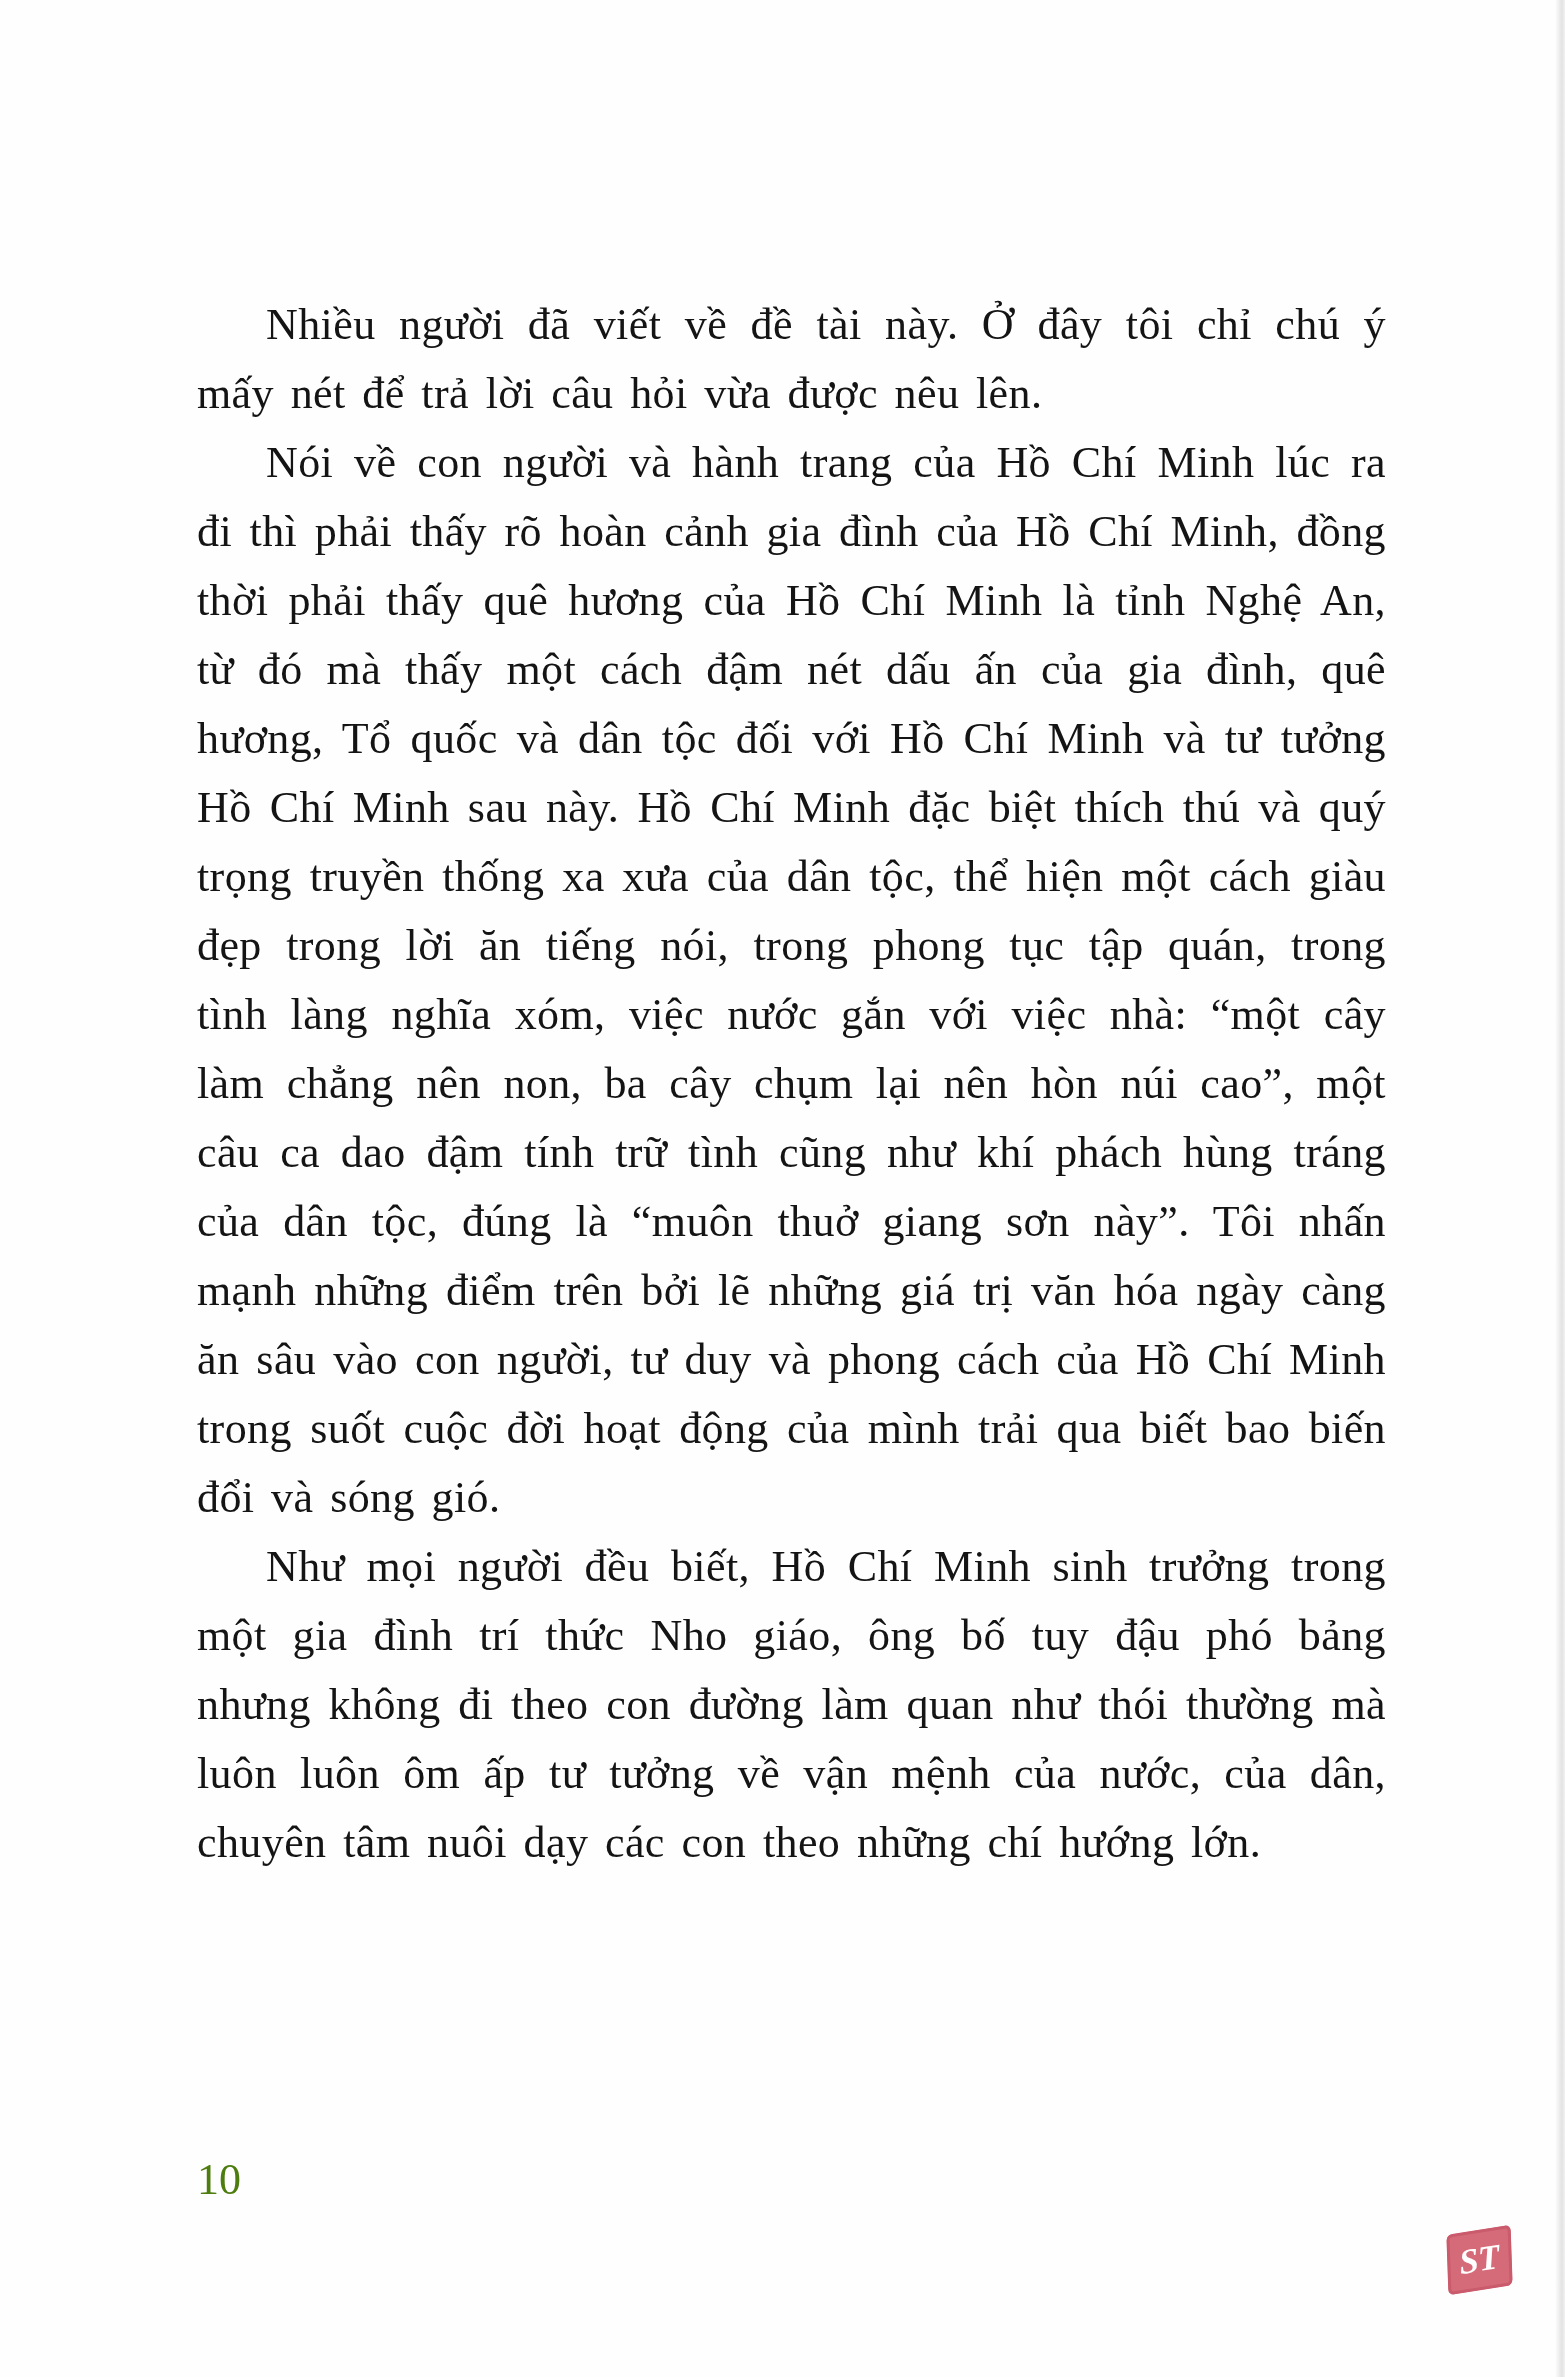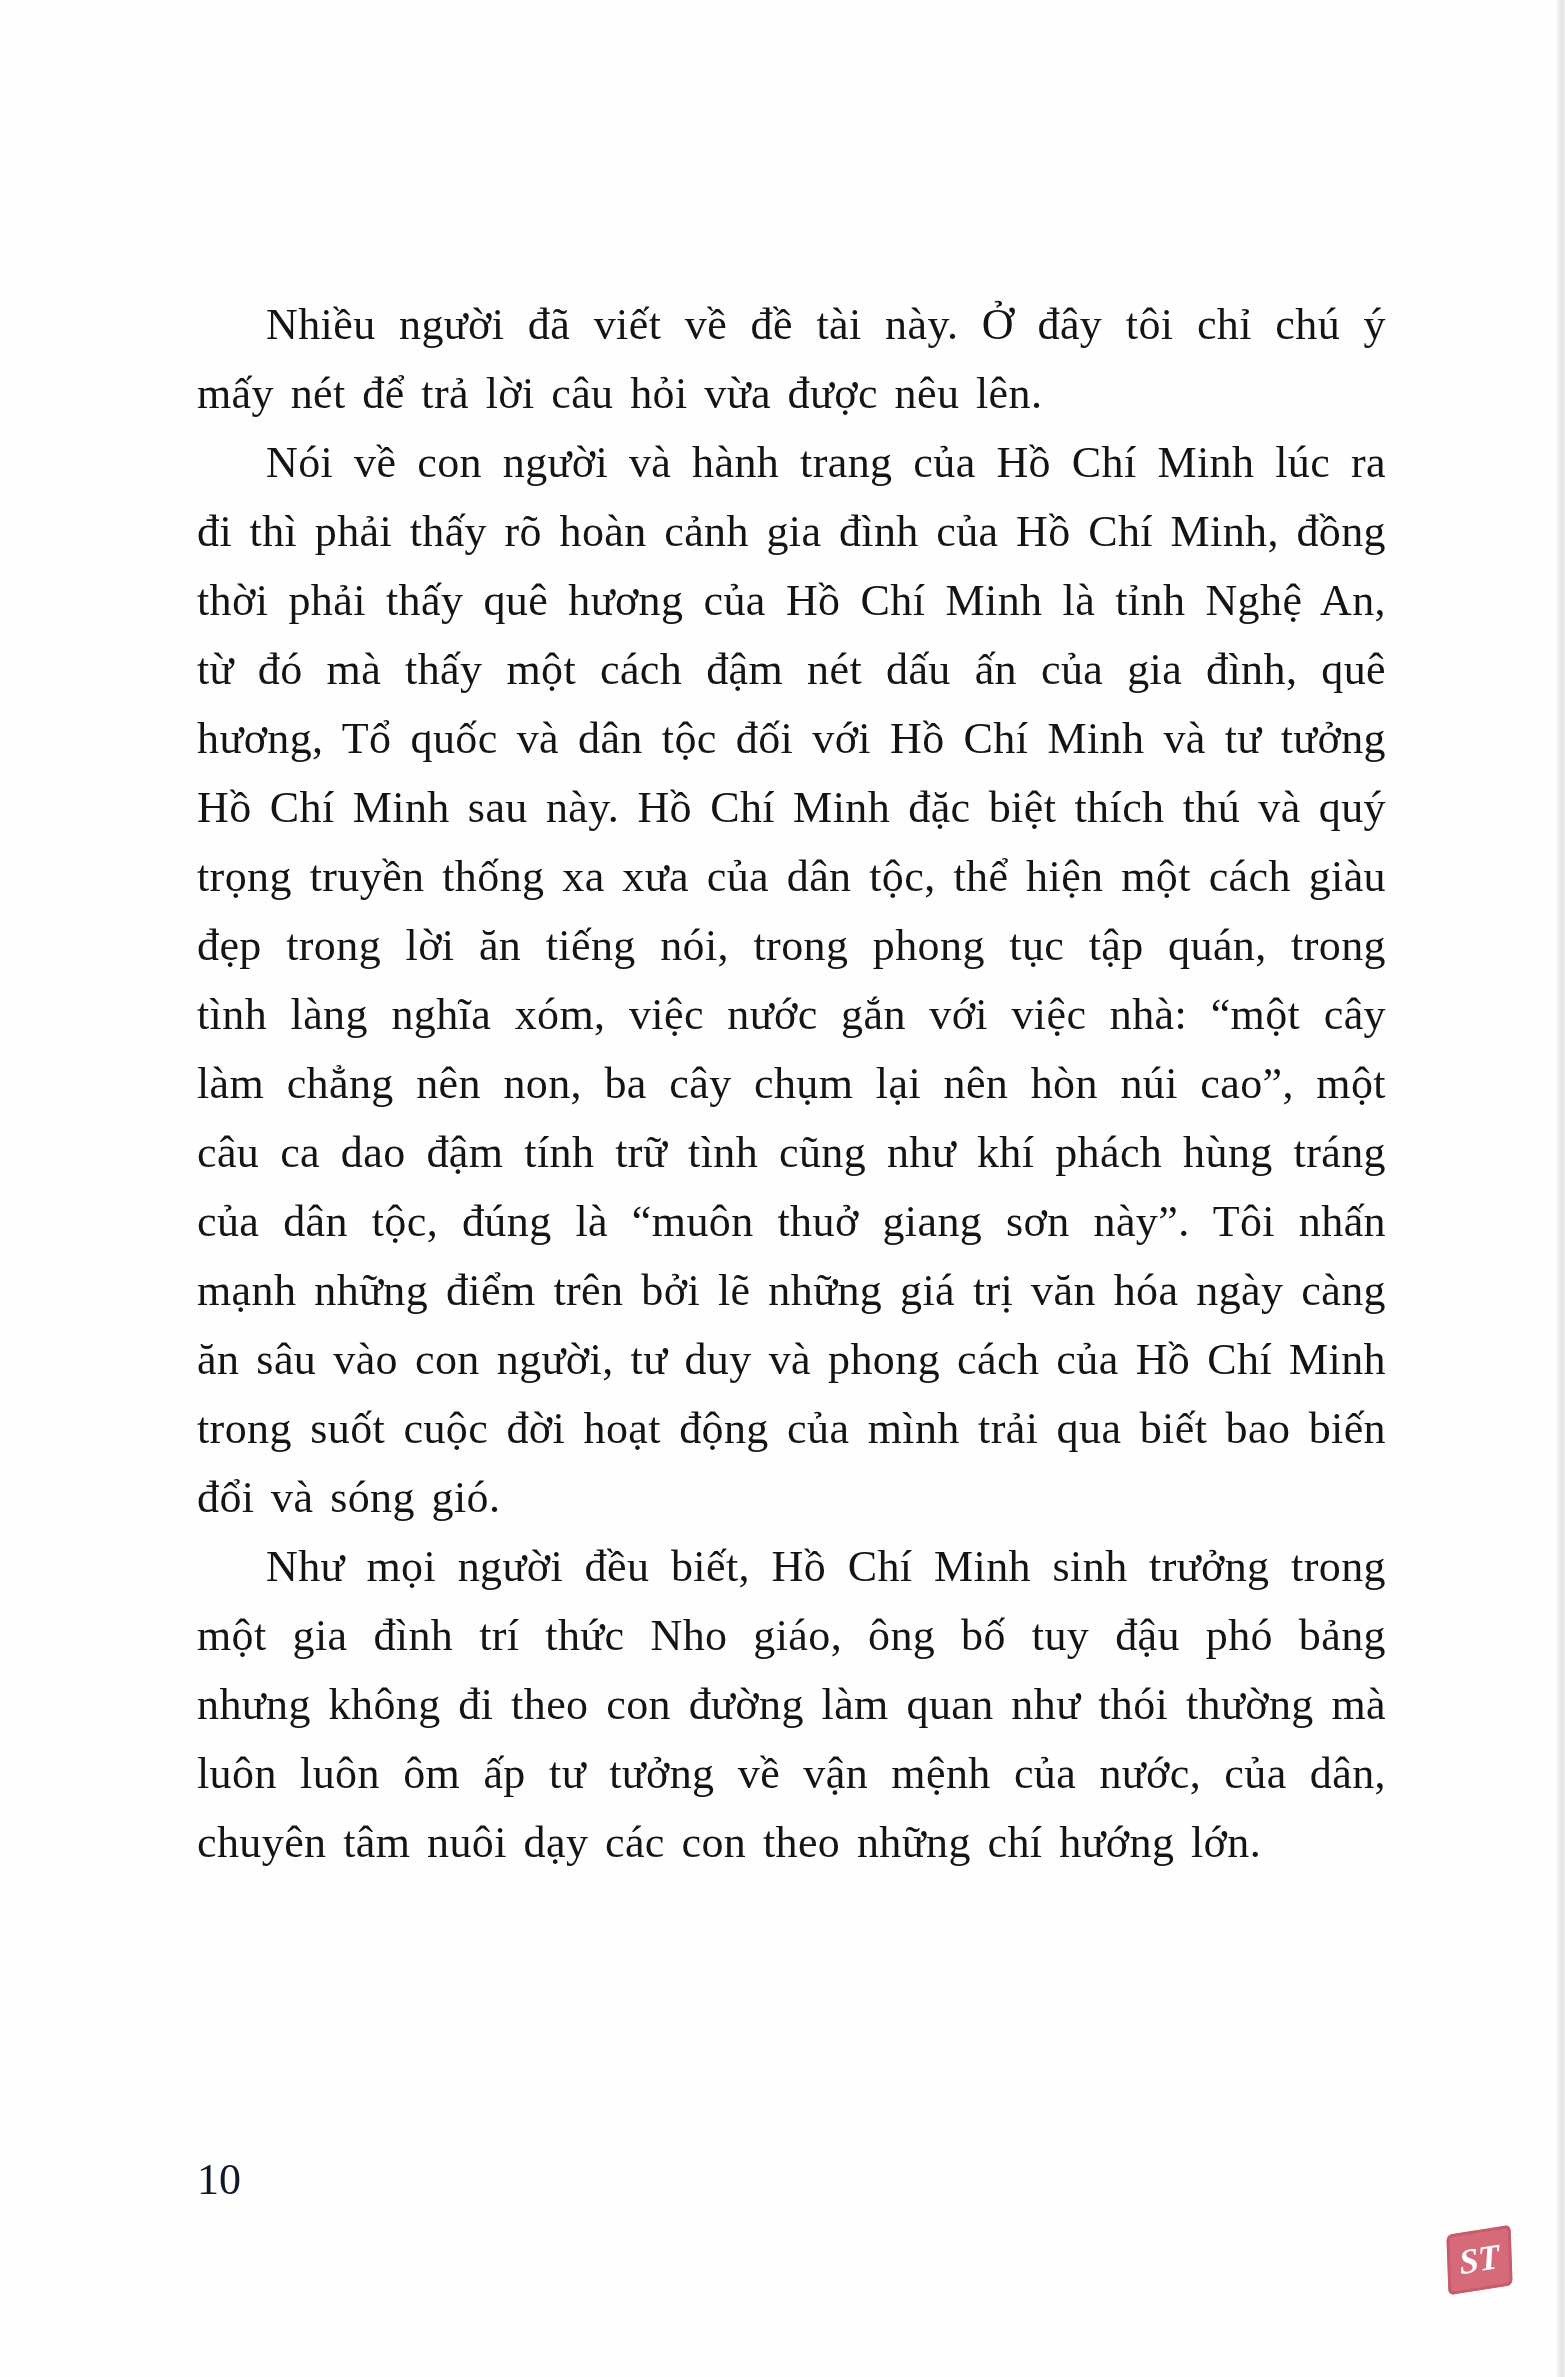--- a/index.html
+++ b/index.html
@@ -29,21 +29,21 @@
     line-height: 69px;
     text-indent: 69px;
     word-spacing: 5.3px;
     letter-spacing: 0.4px;
   }
   .page-number {
     position: absolute;
     left: 197px;
     top: 2154px;
     font-size: 44px;
-    color: #0f172a;
+    color: #4d7c0f;
     text-align: center;
   }
   .publisher-logo {
     position: absolute;
     right: 53px;
     bottom: 87px;
     width: 65px;
     height: 60px;
   }
   .logo-shape {

